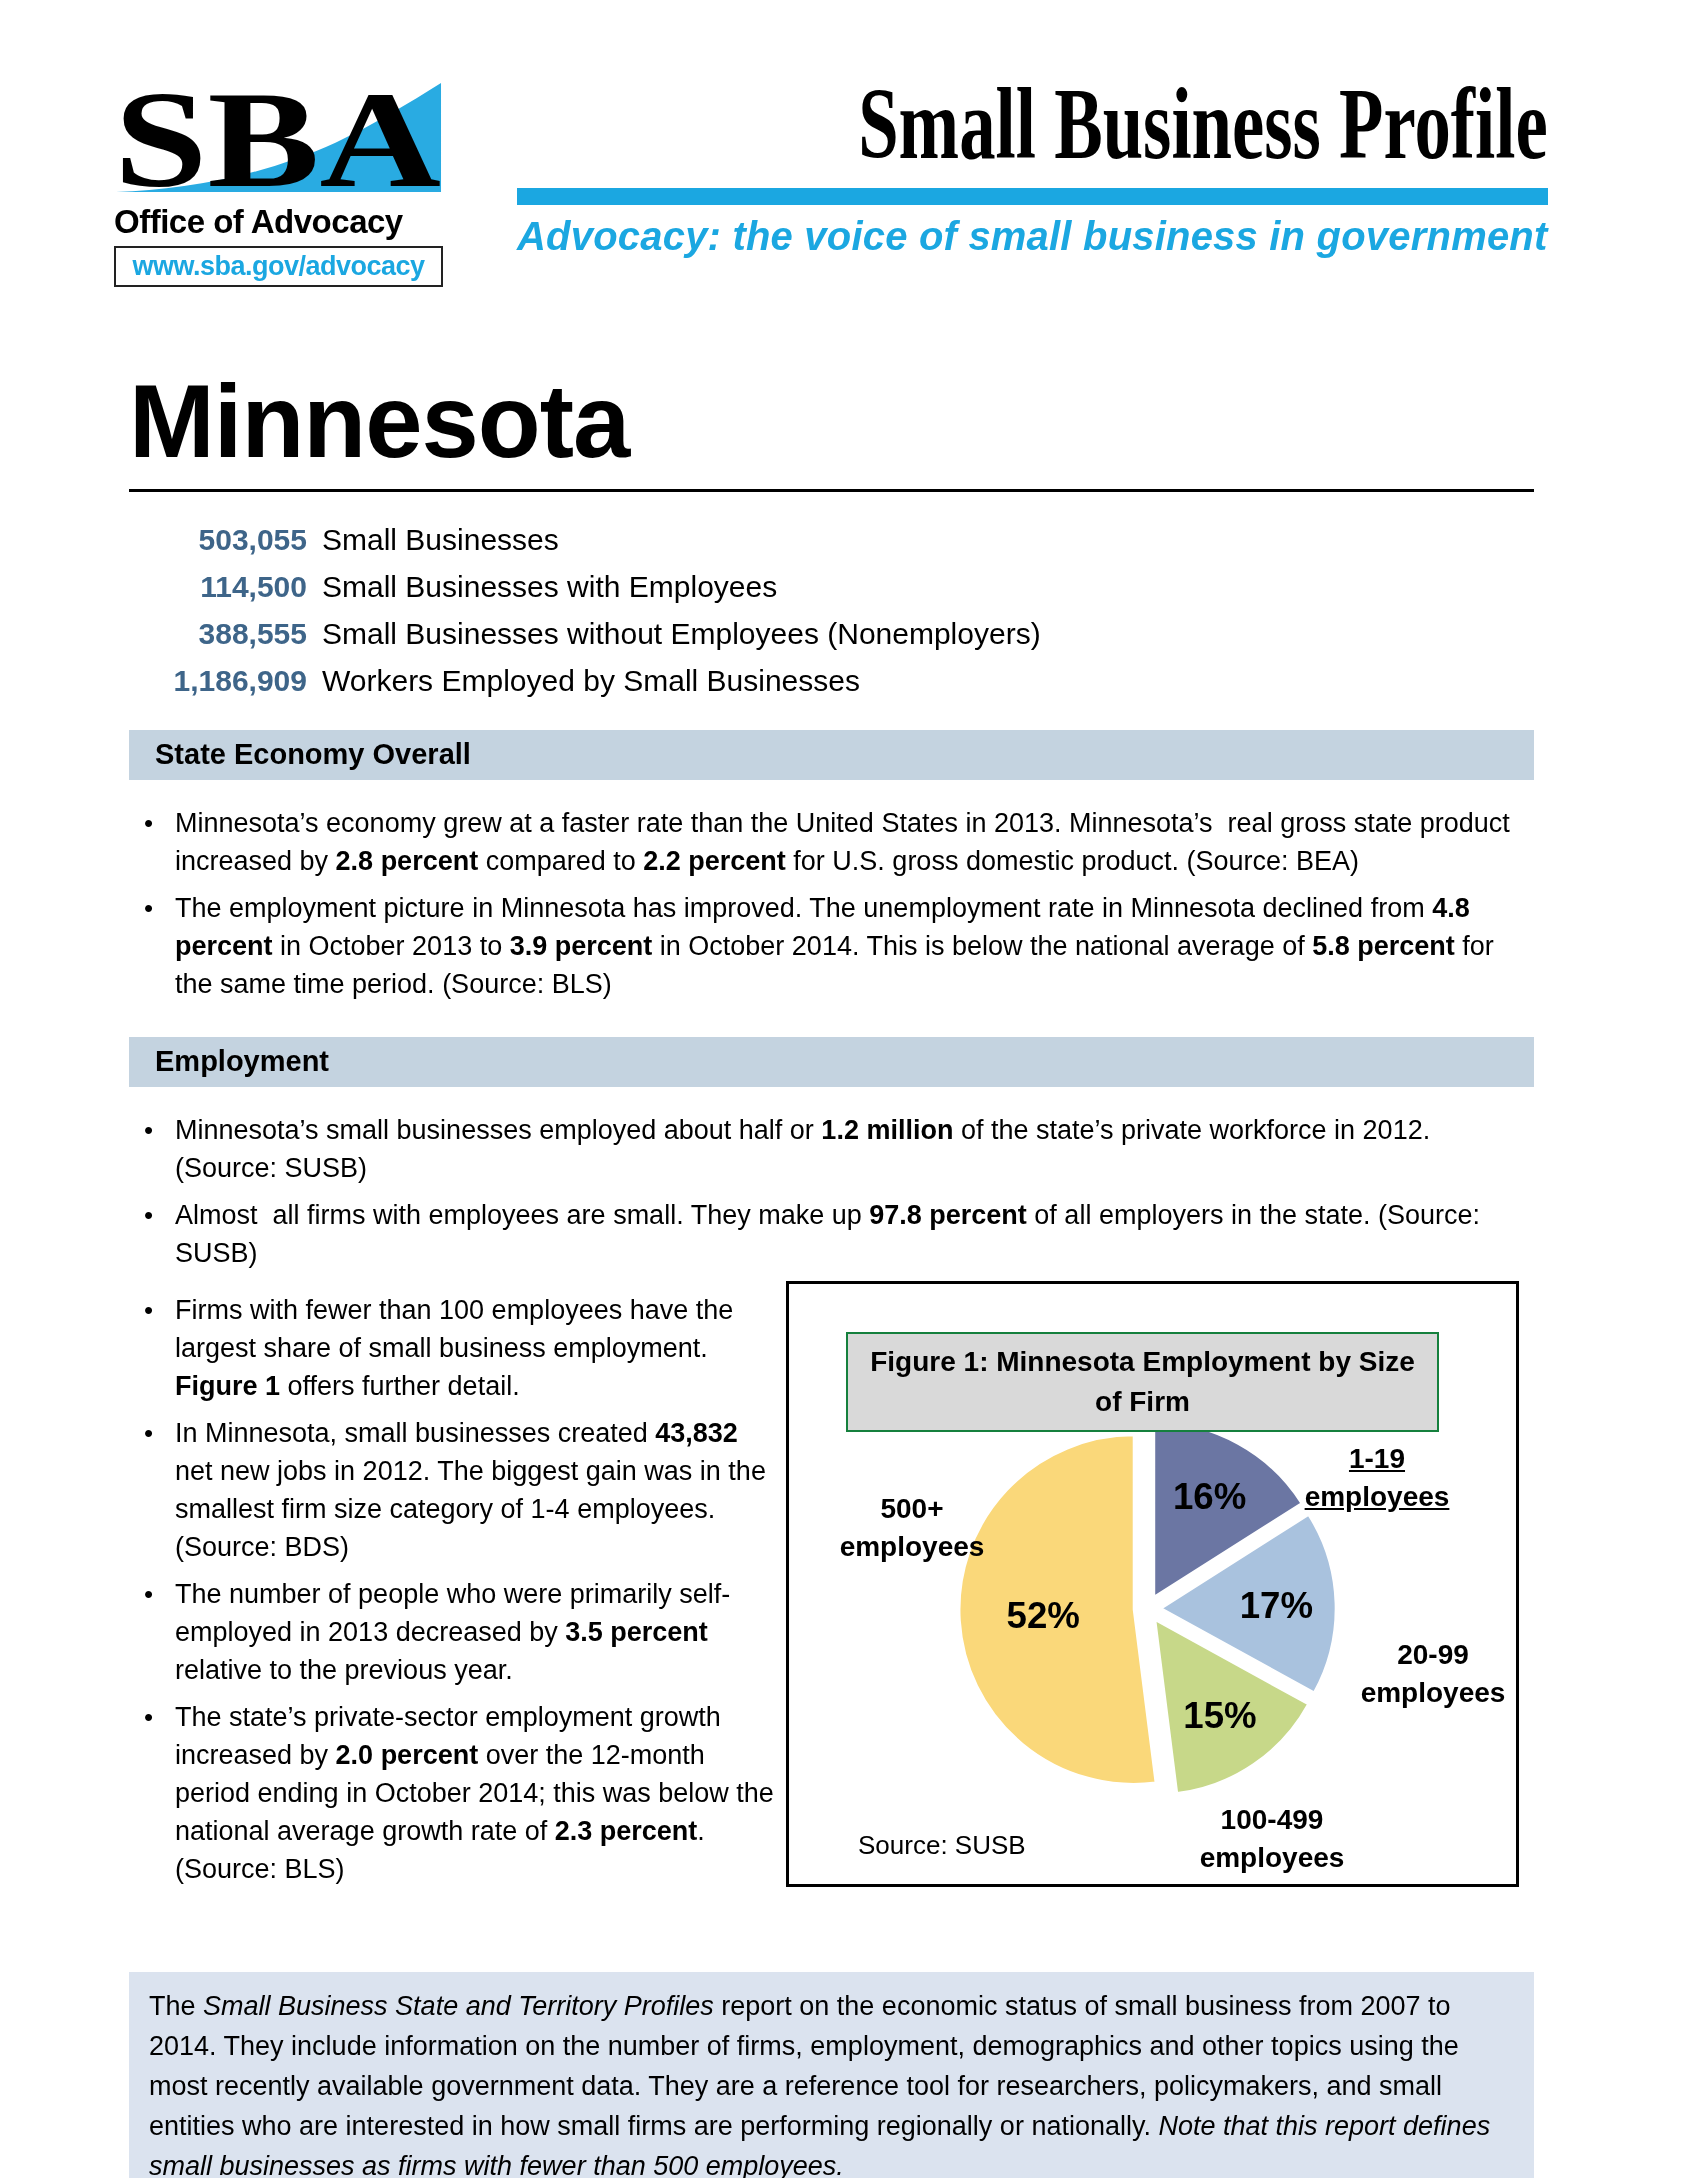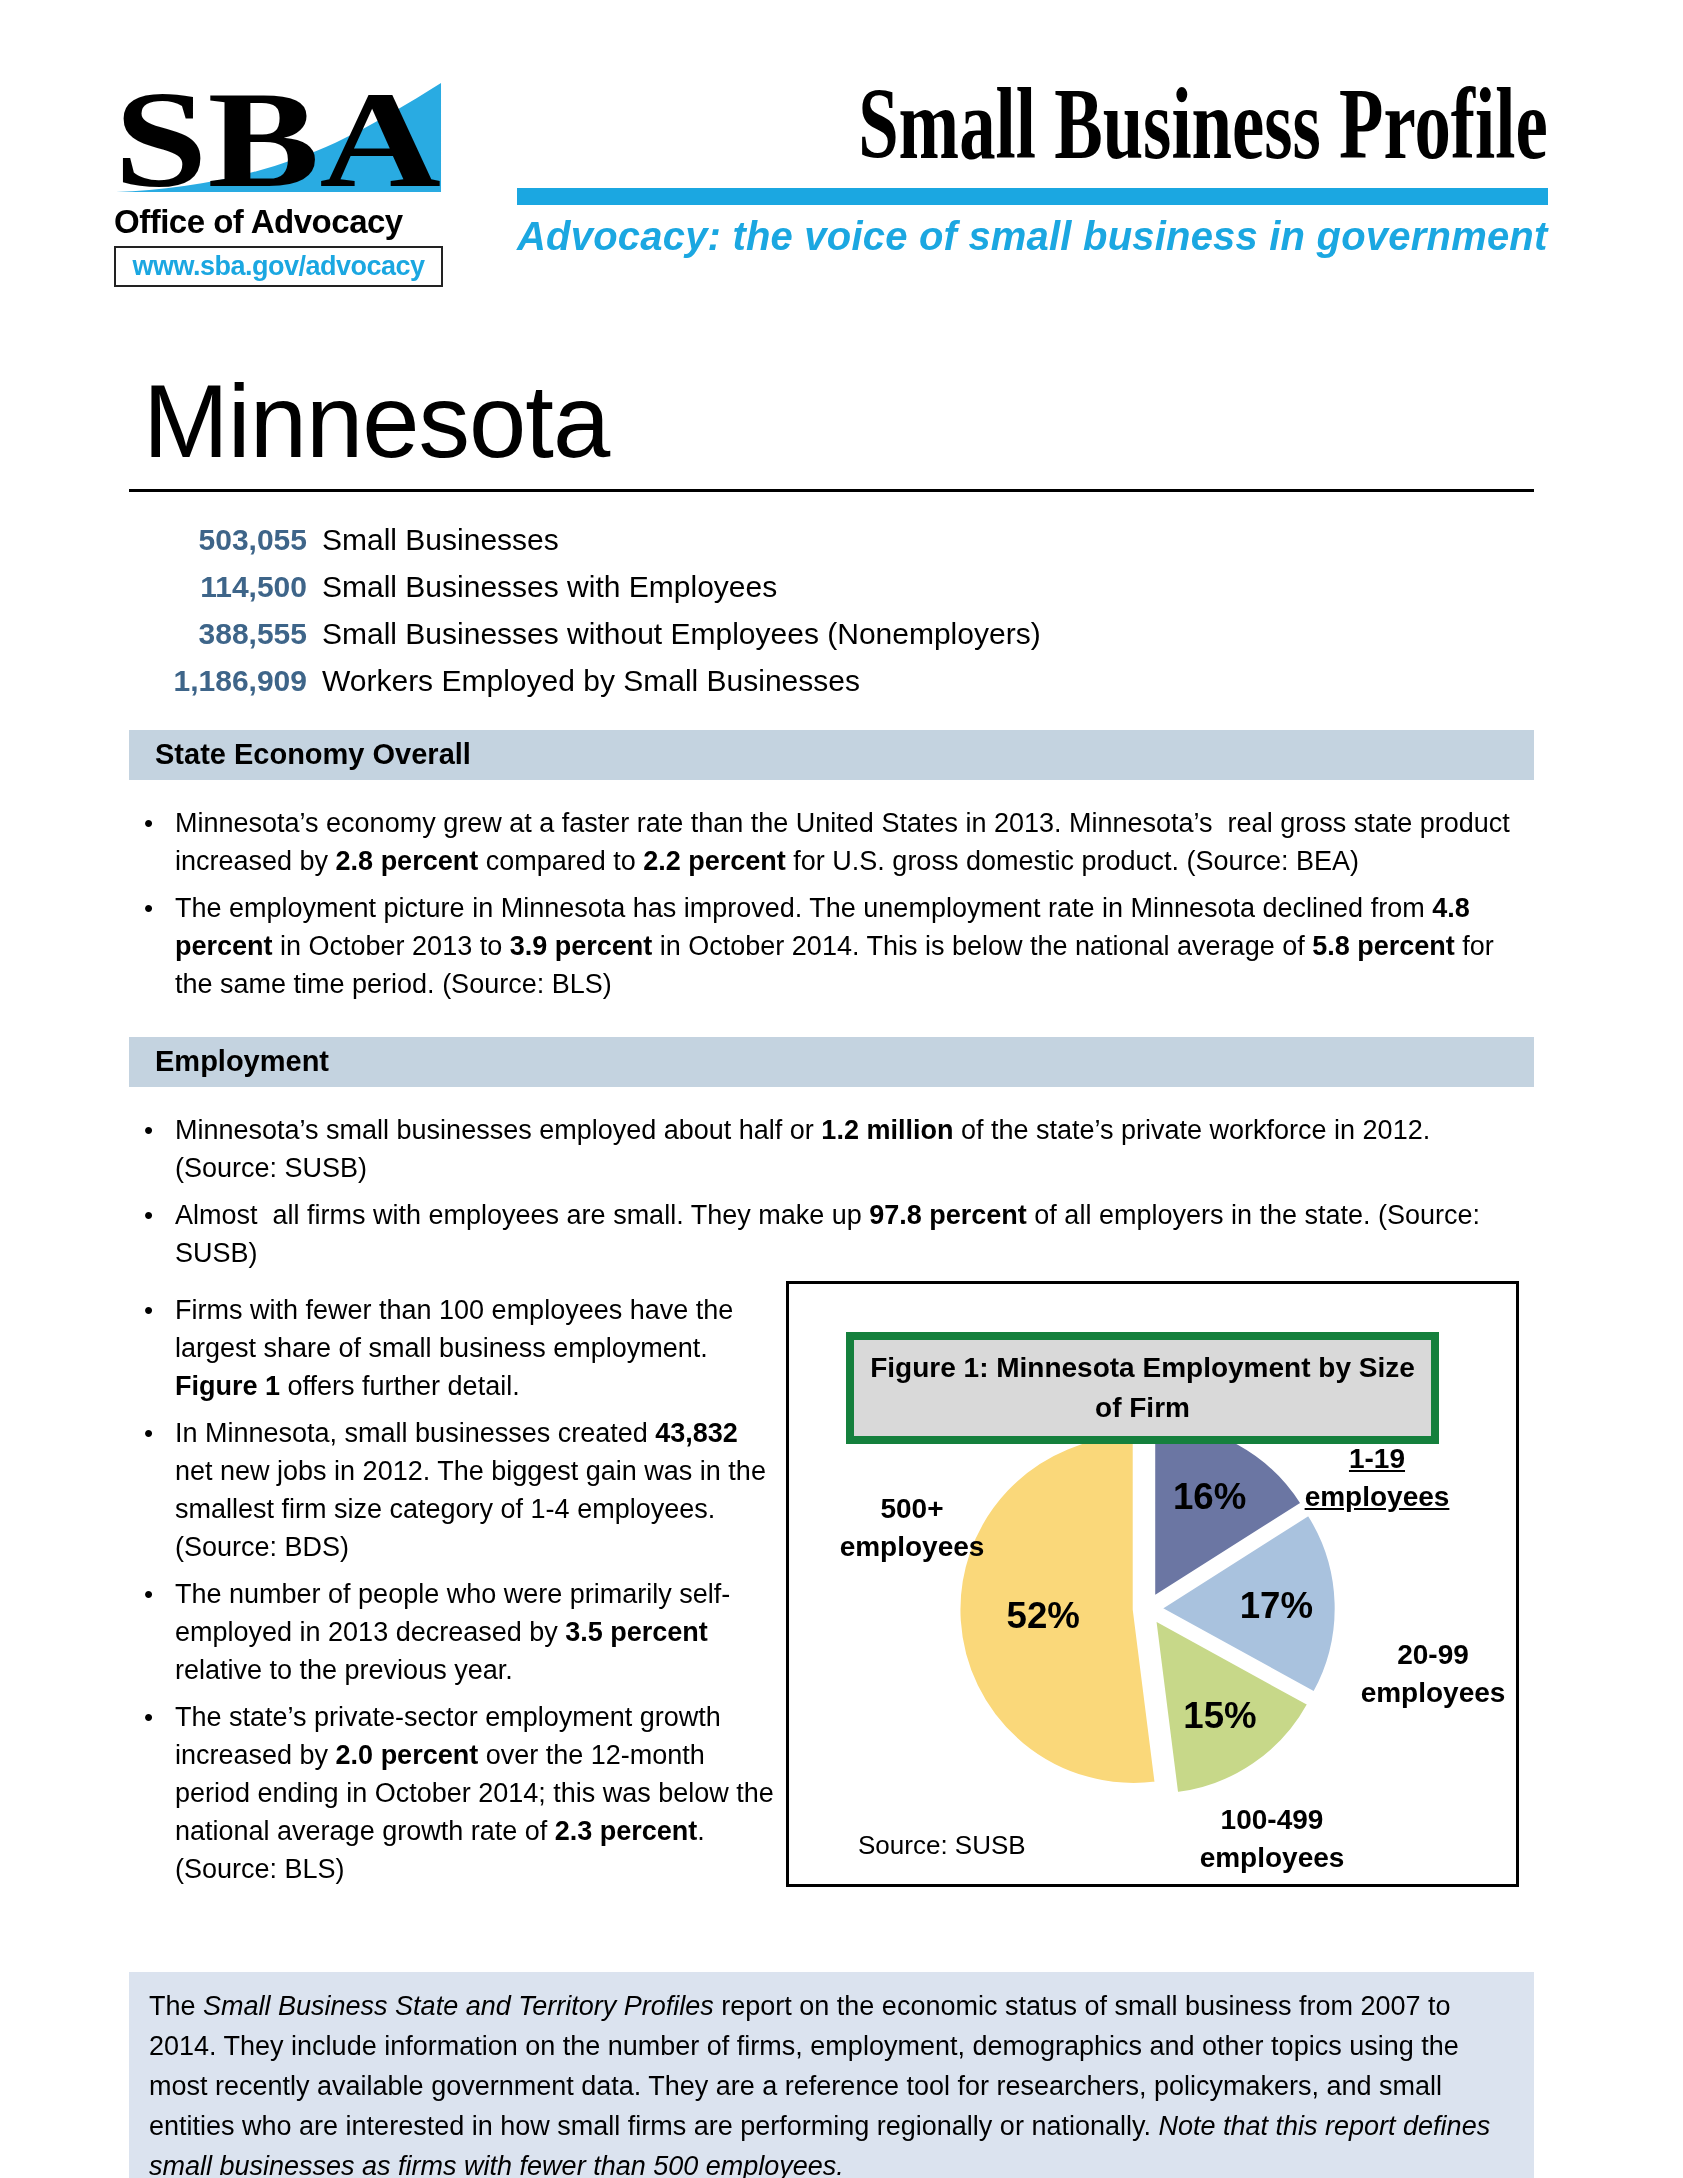--- a/index.html
+++ b/index.html
@@ -15,40 +15,40 @@
   .www-box{margin-top:5px;border:2px solid #222;padding:3px 8px;text-align:center;
            font-weight:bold;font-size:27px;letter-spacing:-0.5px;}
   .header-right{flex:1;margin-left:26px;display:flex;flex-direction:column;align-items:flex-end;}
   .profile-title{font-family:"Liberation Serif",serif;font-weight:bold;font-size:101px;line-height:1.02;
                  transform:scaleX(.72);transform-origin:100% 50%;white-space:nowrap;margin-top:-8px;}
   .blue-bar{width:100%;height:17px;margin:12px 0 9px;}
   .tagline{font-style:italic;font-weight:bold;font-size:40px;white-space:nowrap;letter-spacing:0.2px;}
 
   
   .main{padding:0 149px 0 129px;}
-  .state-title{font-size:103px;font-weight:normal;letter-spacing:-1px;margin:83px 14px 0;line-height:1.0;}
+  .state-title{font-size:103px;font-weight:bold;letter-spacing:-1px;margin:83px 0 0;line-height:1.0;}
   .title-rule{border:none;border-top:3px solid #000;margin:16px 0 0;}
   .stats{margin-top:32px;}
   .stat-row{display:flex;font-size:30px;line-height:31px;margin-bottom:16px;}
   .stat-value{width:178px;flex:none;text-align:right;font-weight:bold;}
   .stat-label{margin-left:15px;}
 
   .band{background:#C4D3E0;font-weight:bold;font-size:29px;padding:8px 0 9px 26px;margin-top:34px;}
   .bullets{margin-top:24px;}
   .bullet{display:flex;font-size:27px;line-height:38px;margin-bottom:9px;}
   .dot{flex:none;width:31px;margin-left:15px;font-size:26px;}
   .btext{flex:1;white-space:pre-wrap;}
   .b{font-weight:bold;} .i{font-style:italic;}
 
   .cols{display:flex;margin-top:2px;}
   .col-left{width:651px;flex:none;}
   .col-left .bullets{margin-top:10px;}
   .figure-wrap{margin-left:auto;margin-right:15px;}
   .figure-box{position:relative;width:727px;height:600px;border:3px solid #000;background:#fff;}
-  .fig-title{position:absolute;left:57px;right:77px;top:48px;background:#D9D9D9;border:8px solid #15803d;
+  .fig-title{position:absolute;left:57px;right:77px;top:48px;background:#D9D9D9;border:2px solid #15803d;
              text-align:center;font-weight:bold;font-size:28px;line-height:40px;padding:8px 6px;}
   .pie-svg{position:absolute;left:0;top:0;}
   .callout{position:absolute;text-align:center;font-weight:bold;font-size:28px;line-height:38px;}
   .c0{left:498px;top:156px;width:180px;text-decoration:underline;}
   .c1{left:554px;top:352px;width:180px;}
   .c2{left:390px;top:517px;width:186px;}
   .c3{left:30px;top:206px;width:186px;}
   .fig-source{position:absolute;left:69px;top:546px;font-size:26px;}
 
   .footnote{margin-top:75px;background:#DBE3EF;padding:14px 24px 16px 20px;

